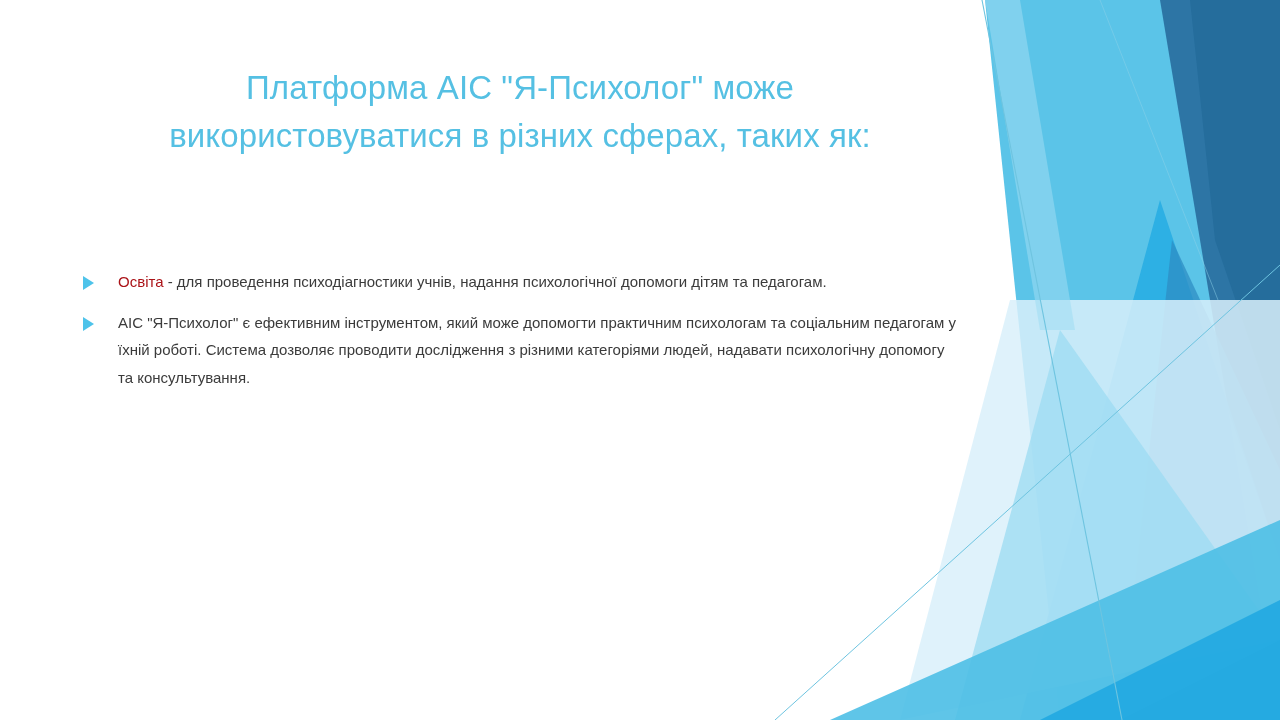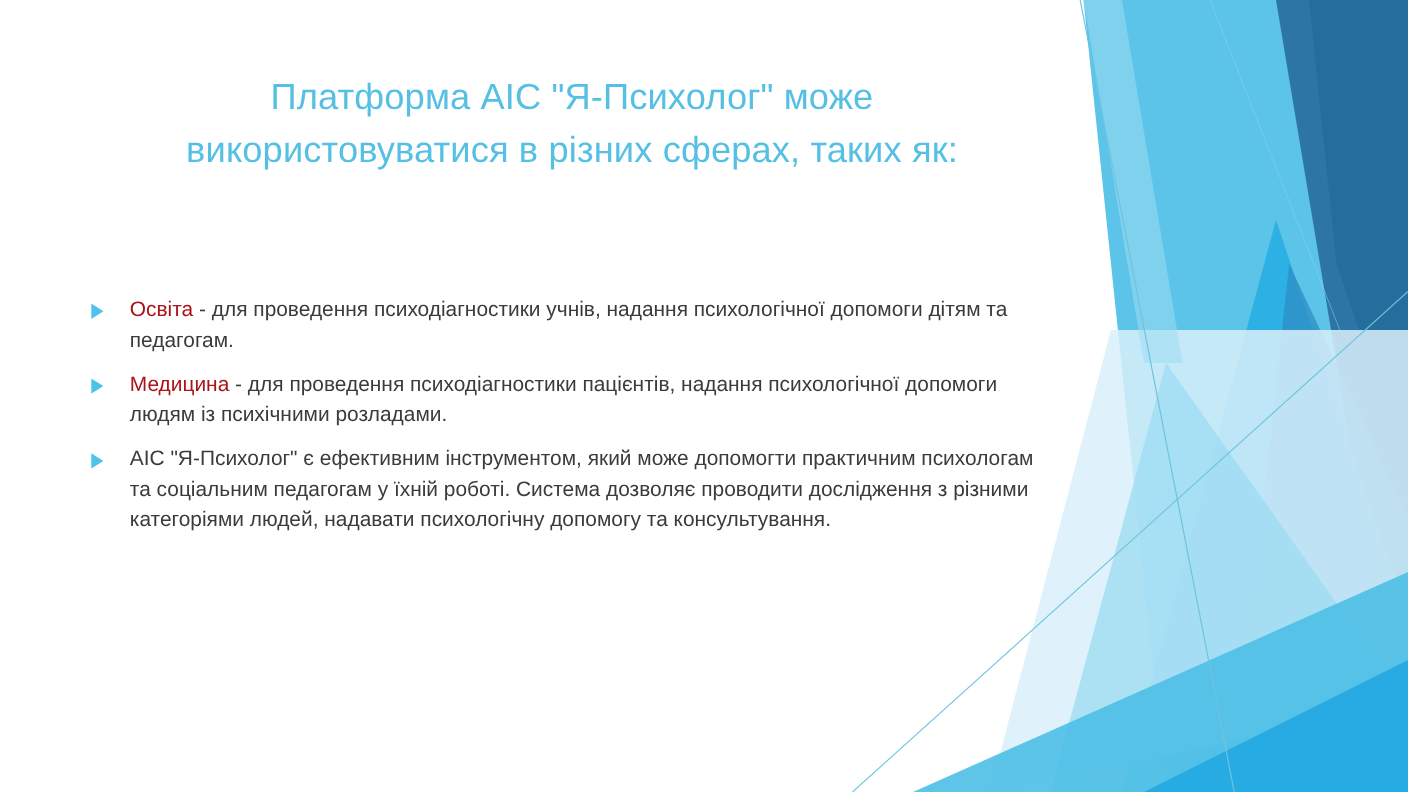--- a/index.html
+++ b/index.html
@@ -48,21 +48,21 @@
     position: absolute;
     left: 80px;
     top: 268px;
     width: 880px;
   }
   .bullet-row {
     position: relative;
     display: block;
     padding-left: 38px;
     margin-bottom: 13px;
-    font-size: 19px;
+    font-size: 15px;
     line-height: 27.5px;
     color: #3b3b3b;
   }
   .bullet-row:last-child {
     margin-bottom: 0;
   }
   .bullet-marker {
     position: absolute;
     left: 3px;
     top: 8px;
@@ -114,24 +114,20 @@
 використовуватися в різних сферах, таких як:</div>
 
   <div id="body">
 
     <div class="bullet-row">
       <span class="bullet-marker"></span>
       <span class="lead">Освіта</span><span class="bullet-text"> - для проведення психодіагностики учнів, надання психологічної допомоги дітям та педагогам.</span>
     </div>
 
 
-    <div class="bullet-row">
-      <span class="bullet-marker"></span>
-      <span class="lead">Медицина</span><span class="bullet-text"> - для проведення психодіагностики пацієнтів, надання психологічної допомоги людям із психічними розладами.</span>
-    </div>
 
     <div class="bullet-row">
       <span class="bullet-marker"></span>
       <span class="lead"></span><span class="bullet-text">АІС "Я-Психолог" є ефективним інструментом, який може допомогти практичним психологам та соціальним педагогам у їхній роботі. Система дозволяє проводити дослідження з різними категоріями людей, надавати психологічну допомогу та консультування.</span>
     </div>
 
   </div>
 
 </div>
 

